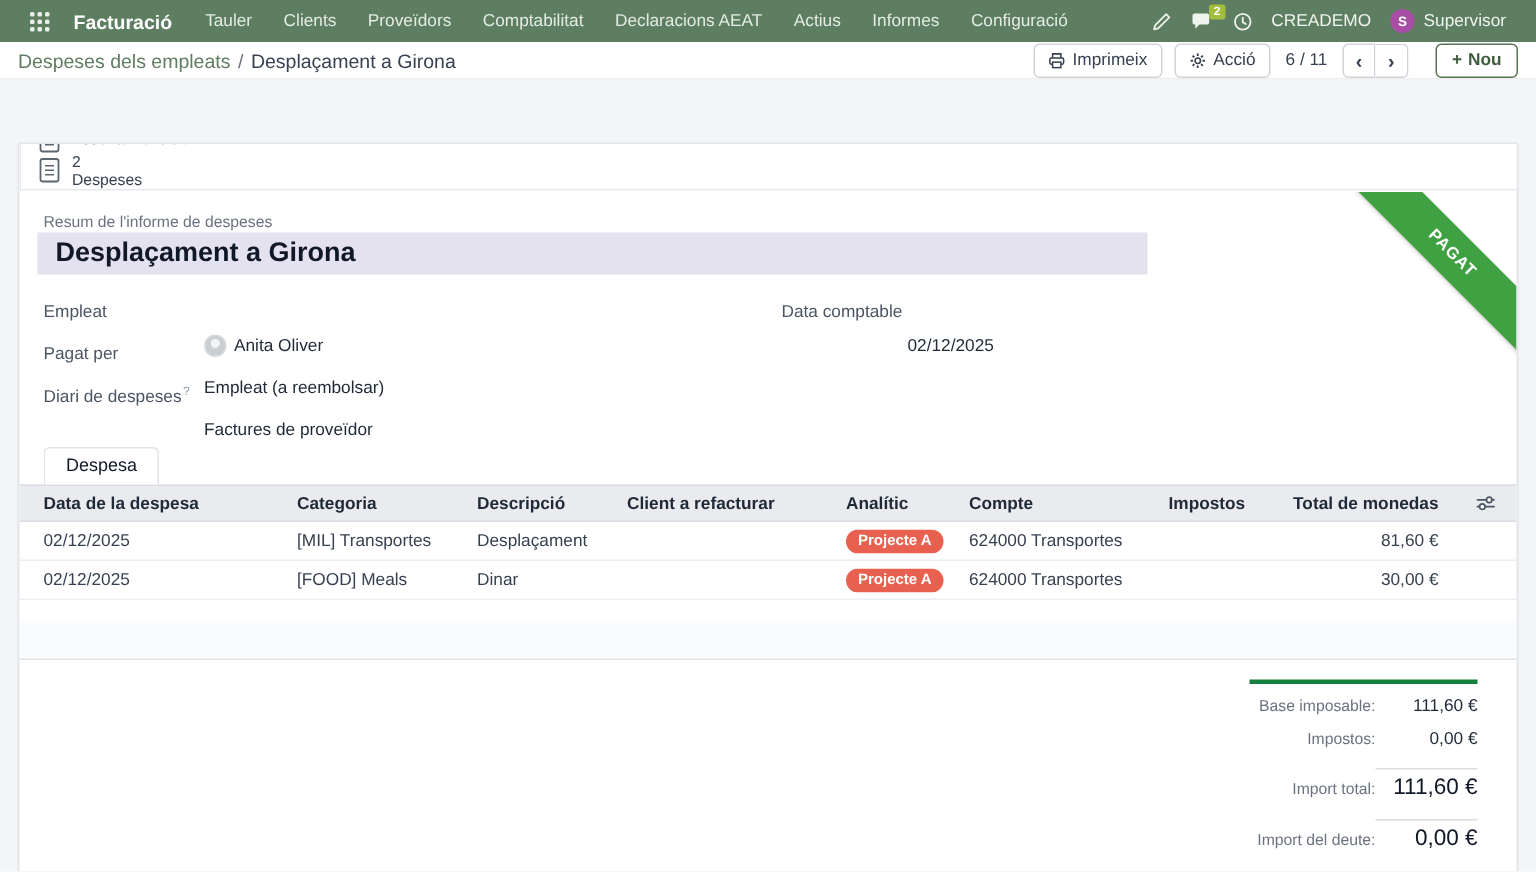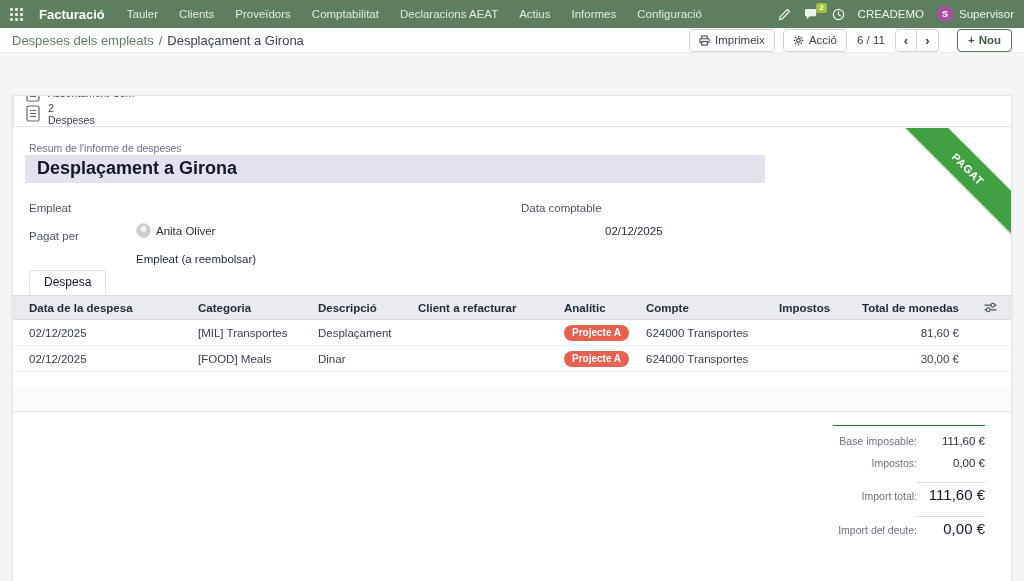--- a/index.html
+++ b/index.html
@@ -1,21 +1,21 @@
 <!DOCTYPE html>
 <html><head>
 <meta charset="utf-8">
 <style>
   * { margin:0; padding:0; box-sizing:border-box; }
   html,body { width:1024px; height:581px; overflow:hidden; }
   body { font-family:"Liberation Sans", sans-serif; background:#f4f5f7; color:#212529; }
   .screen { position:relative; width:1024px; height:581px; }
 
   
-  .navbar { height:28px; background:#5d7e60; display:flex; align-items:center; padding:0 10px; color:#eef3ee; }
+  .navbar { height:28px; background:#5d7e60; display:flex; align-items:center; padding:0 20px; color:#eef3ee; }
   .nav-left { display:flex; align-items:center; gap:14px; }
   .grid-icon { display:inline-grid; grid-template-columns:repeat(3,3px); gap:2px; margin-right:2px; cursor:pointer; }
   .grid-icon i { width:3px; height:3px; background:#e9efe9; border-radius:1px; }
   .app-name { font-size:13px; font-weight:700; color:#fff; margin-right:8px; }
   .nav-menu { display:flex; align-items:center; gap:21px; }
   .nav-item { font-size:11.5px; color:#e4ebe4; cursor:pointer; white-space:nowrap; }
   .nav-right { margin-left:auto; display:flex; align-items:center; gap:13px; }
   .nav-ico { position:relative; display:flex; align-items:center; cursor:pointer; }
   .badge-green { position:absolute; top:-5px; right:-8px; background:#a3bd3f; color:#fff; font-size:8px; font-weight:700; padding:1px 3px; border-radius:2px; line-height:1.1; }
   .nav-company { font-size:11.5px; color:#f0f4f0; }
@@ -82,21 +82,21 @@
   .thead .tcell { font-weight:600; color:#1f2937; cursor:pointer; }
   .tcell { padding-left:16px; white-space:nowrap; overflow:hidden; }
   .tcell.num { text-align:right; padding-right:10px; padding-left:0; }
   .tcell.iconcol { padding:0; display:flex; justify-content:center; cursor:pointer; }
   .tbody-row { height:26px; border-bottom:1px solid #eceef1; color:#374151; cursor:pointer; }
   .tag { display:inline-block; background:#e8604f; color:#fff; font-size:10px; font-weight:600; padding:2px 8px; border-radius:9px; line-height:1.2; }
   .empty-strip { height:40px; background:linear-gradient(#ffffff 0 14px, #fafbfc 14px 100%); border-bottom:1px solid #dfe3e8; }
 
   
   .totals-wrap { display:flex; justify-content:flex-end; padding-right:26px; margin-top:13px; }
-  .totals { width:152px; border-top:1px solid #15803d; padding-top:9px; }
+  .totals { width:152px; border-top:3px solid #15803d; padding-top:9px; }
   .t-row { display:flex; justify-content:flex-end; align-items:baseline; margin-bottom:10px; }
   .t-label { font-size:10.5px; color:#6b7280; text-align:right; flex:1; }
   .t-value { width:68px; text-align:right; font-size:11.5px; color:#1f2937; }
   .t-row.big { margin-top:13px; }
   .t-row.big .t-value { border-top:1px solid #d8dce0; padding-top:3px; font-size:15px; font-weight:500; color:#111827; }
 
   svg { display:block; }
 </style>
 </head>
 <body>
@@ -241,20 +241,26 @@
               <span class="avatar-img"></span>
               <span>Anita Oliver</span>
             </span>
           </div>
           <div class="frow">
             <span class="flabel">Pagat per</span>
             <span class="fvalue">
                 <span>Empleat (a reembolsar)</span>
               </span>
           </div>
+          <div class="frow">
+            <span class="flabel"><span>Diari de despeses</span><sup class="help-sup">?</sup></span>
+            <span class="fvalue">
+                <span>Factures de proveïdor</span>
+              </span>
+          </div>
         </div>
         <div class="fcol-right">
           <div class="frow">
             <span class="flabel">Data comptable</span>
             <span class="fvalue">
                 <span>02/12/2025</span>
               </span>
           </div>
         </div>
       </div>

